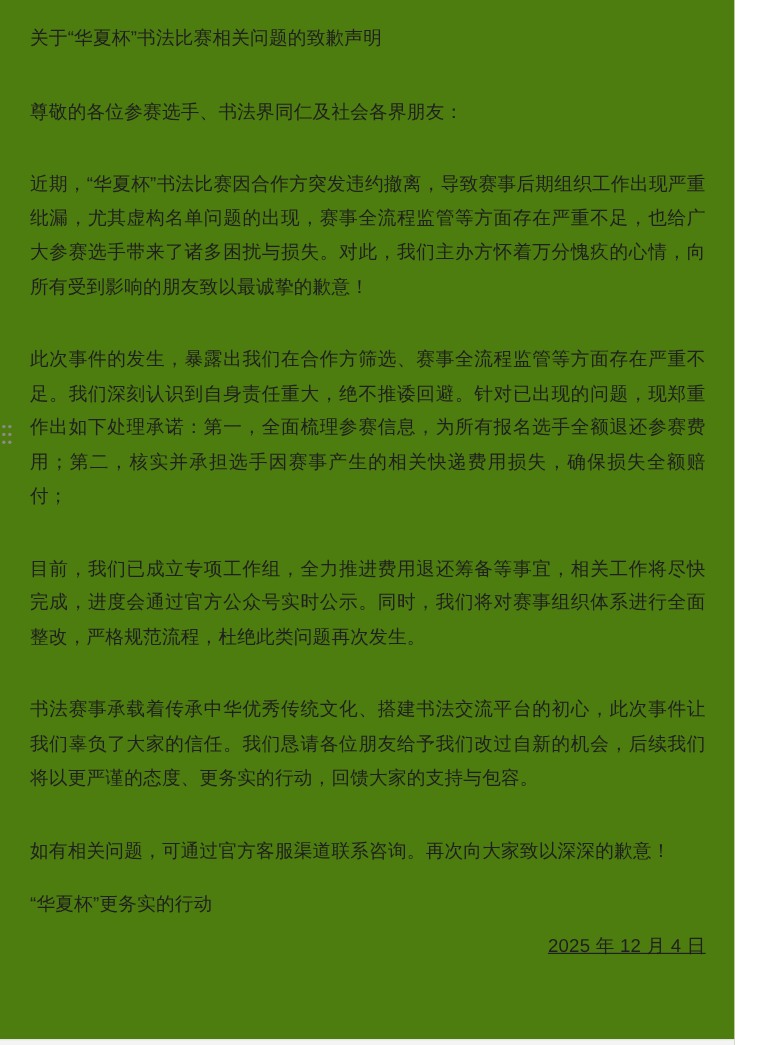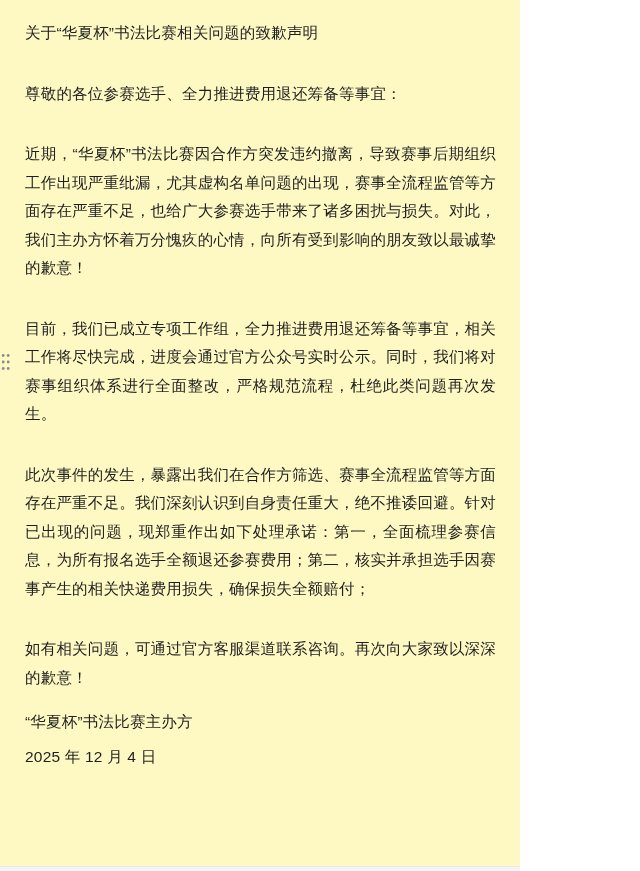--- a/index.html
+++ b/index.html
@@ -2,23 +2,23 @@
 <html><head>
   <meta charset="utf-8">
   <style>
     html, body {
       margin: 0;
       padding: 0;
       background: #ffffff;
     }
     .page {
       position: relative;
-      width: 520px;
+      width: 612px;
       height: 871px;
-      background: #fef9c3;
+      background: #4d7c0f;
       overflow: hidden;
       font-family: "Liberation Sans", "DejaVu Sans", sans-serif;
       color: #1f1f1f;
     }
     .content {
       padding: 19px 24px 0 25px;
     }
     .content p {
       margin: 0 0 32px 0;
       font-size: 15.5px;
@@ -34,21 +34,22 @@
     }
     .content p.contact {
       margin-bottom: 16px;
     }
     .content p.signature {
       margin-bottom: 6px;
       text-align: left;
     }
     .content p.date {
       margin-bottom: 0;
-      text-align: left;
+      text-align: right;
+      text-decoration: underline;
     }
     .drag-handle {
       position: absolute;
       left: 1px;
       top: 353px;
       width: 10px;
       height: 18px;
       cursor: grab;
     }
     .page-bottom-edge {
@@ -63,33 +64,34 @@
     }
   </style>
 </head>
 <body>
 
 <div class="page">
 
   <div class="content">
     <p class="title">关于“华夏杯”书法比赛相关问题的致歉声明</p>
 
-    <p>尊敬的各位参赛选手、全力推进费用退还筹备等事宜：</p>
+    <p>尊敬的各位参赛选手、书法界同仁及社会各界朋友：</p>
 
 
     <p>近期，“华夏杯”书法比赛因合作方突发违约撤离，导致赛事后期组织工作出现严重纰漏，尤其虚构名单问题的出现，赛事全流程监管等方面存在严重不足，也给广大参赛选手带来了诸多困扰与损失。对此，我们主办方怀着万分愧疚的心情，向所有受到影响的朋友致以最诚挚的歉意！</p>
 
+    <p>此次事件的发生，暴露出我们在合作方筛选、赛事全流程监管等方面存在严重不足。我们深刻认识到自身责任重大，绝不推诿回避。针对已出现的问题，现郑重作出如下处理承诺：第一，全面梳理参赛信息，为所有报名选手全额退还参赛费用；第二，核实并承担选手因赛事产生的相关快递费用损失，确保损失全额赔付；</p>
+
     <p>目前，我们已成立专项工作组，全力推进费用退还筹备等事宜，相关工作将尽快完成，进度会通过官方公众号实时公示。同时，我们将对赛事组织体系进行全面整改，严格规范流程，杜绝此类问题再次发生。</p>
 
-    <p>此次事件的发生，暴露出我们在合作方筛选、赛事全流程监管等方面存在严重不足。我们深刻认识到自身责任重大，绝不推诿回避。针对已出现的问题，现郑重作出如下处理承诺：第一，全面梳理参赛信息，为所有报名选手全额退还参赛费用；第二，核实并承担选手因赛事产生的相关快递费用损失，确保损失全额赔付；</p>
-
+    <p>书法赛事承载着传承中华优秀传统文化、搭建书法交流平台的初心，此次事件让我们辜负了大家的信任。我们恳请各位朋友给予我们改过自新的机会，后续我们将以更严谨的态度、更务实的行动，回馈大家的支持与包容。</p>
 
     <p class="contact">如有相关问题，可通过官方客服渠道联系咨询。再次向大家致以深深的歉意！</p>
 
-    <p class="signature">“华夏杯”书法比赛主办方</p>
+    <p class="signature">“华夏杯”更务实的行动</p>
 
     <p class="date">2025 年 12 月 4 日</p>
   </div>
 
   <div class="drag-handle">
     <svg width="10" height="18" viewBox="0 0 10 18" aria-hidden="true">
       <circle cx="2.2" cy="2.5" r="1.4" fill="#8c8c8c"></circle>
       <circle cx="7.2" cy="2.5" r="1.4" fill="#8c8c8c"></circle>
       <circle cx="2.2" cy="9" r="1.4" fill="#8c8c8c"></circle>
       <circle cx="7.2" cy="9" r="1.4" fill="#8c8c8c"></circle>

